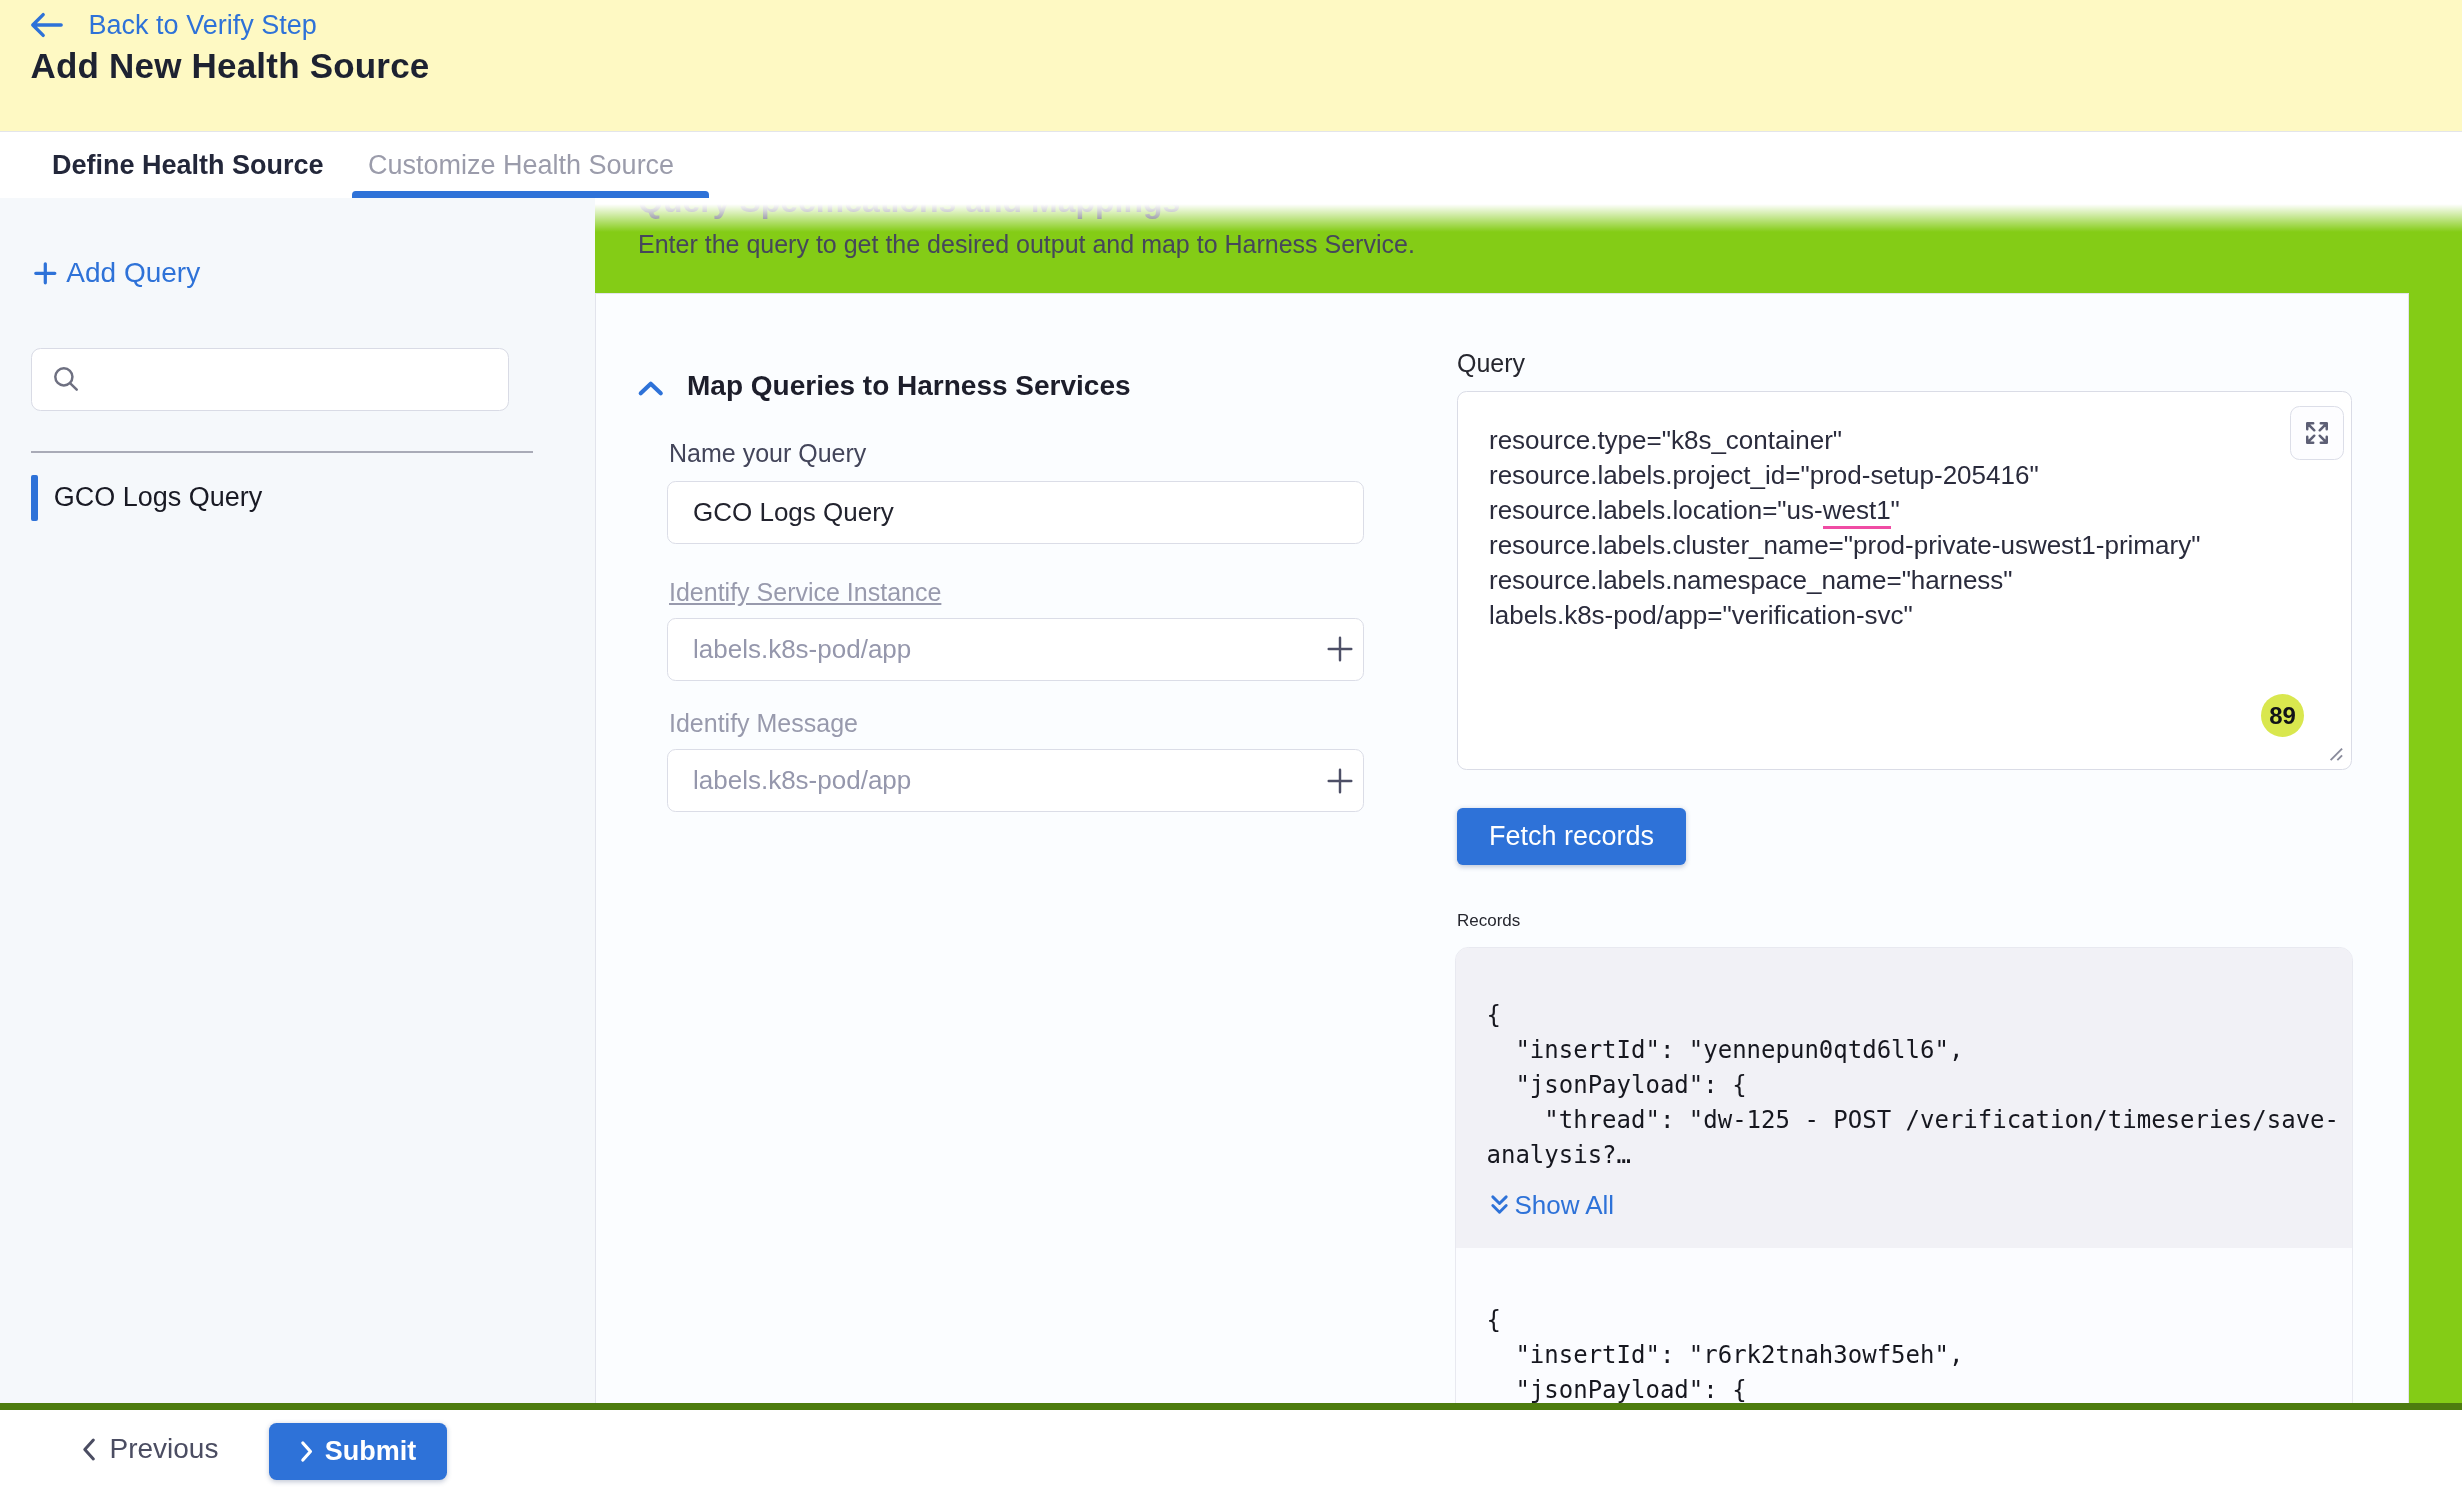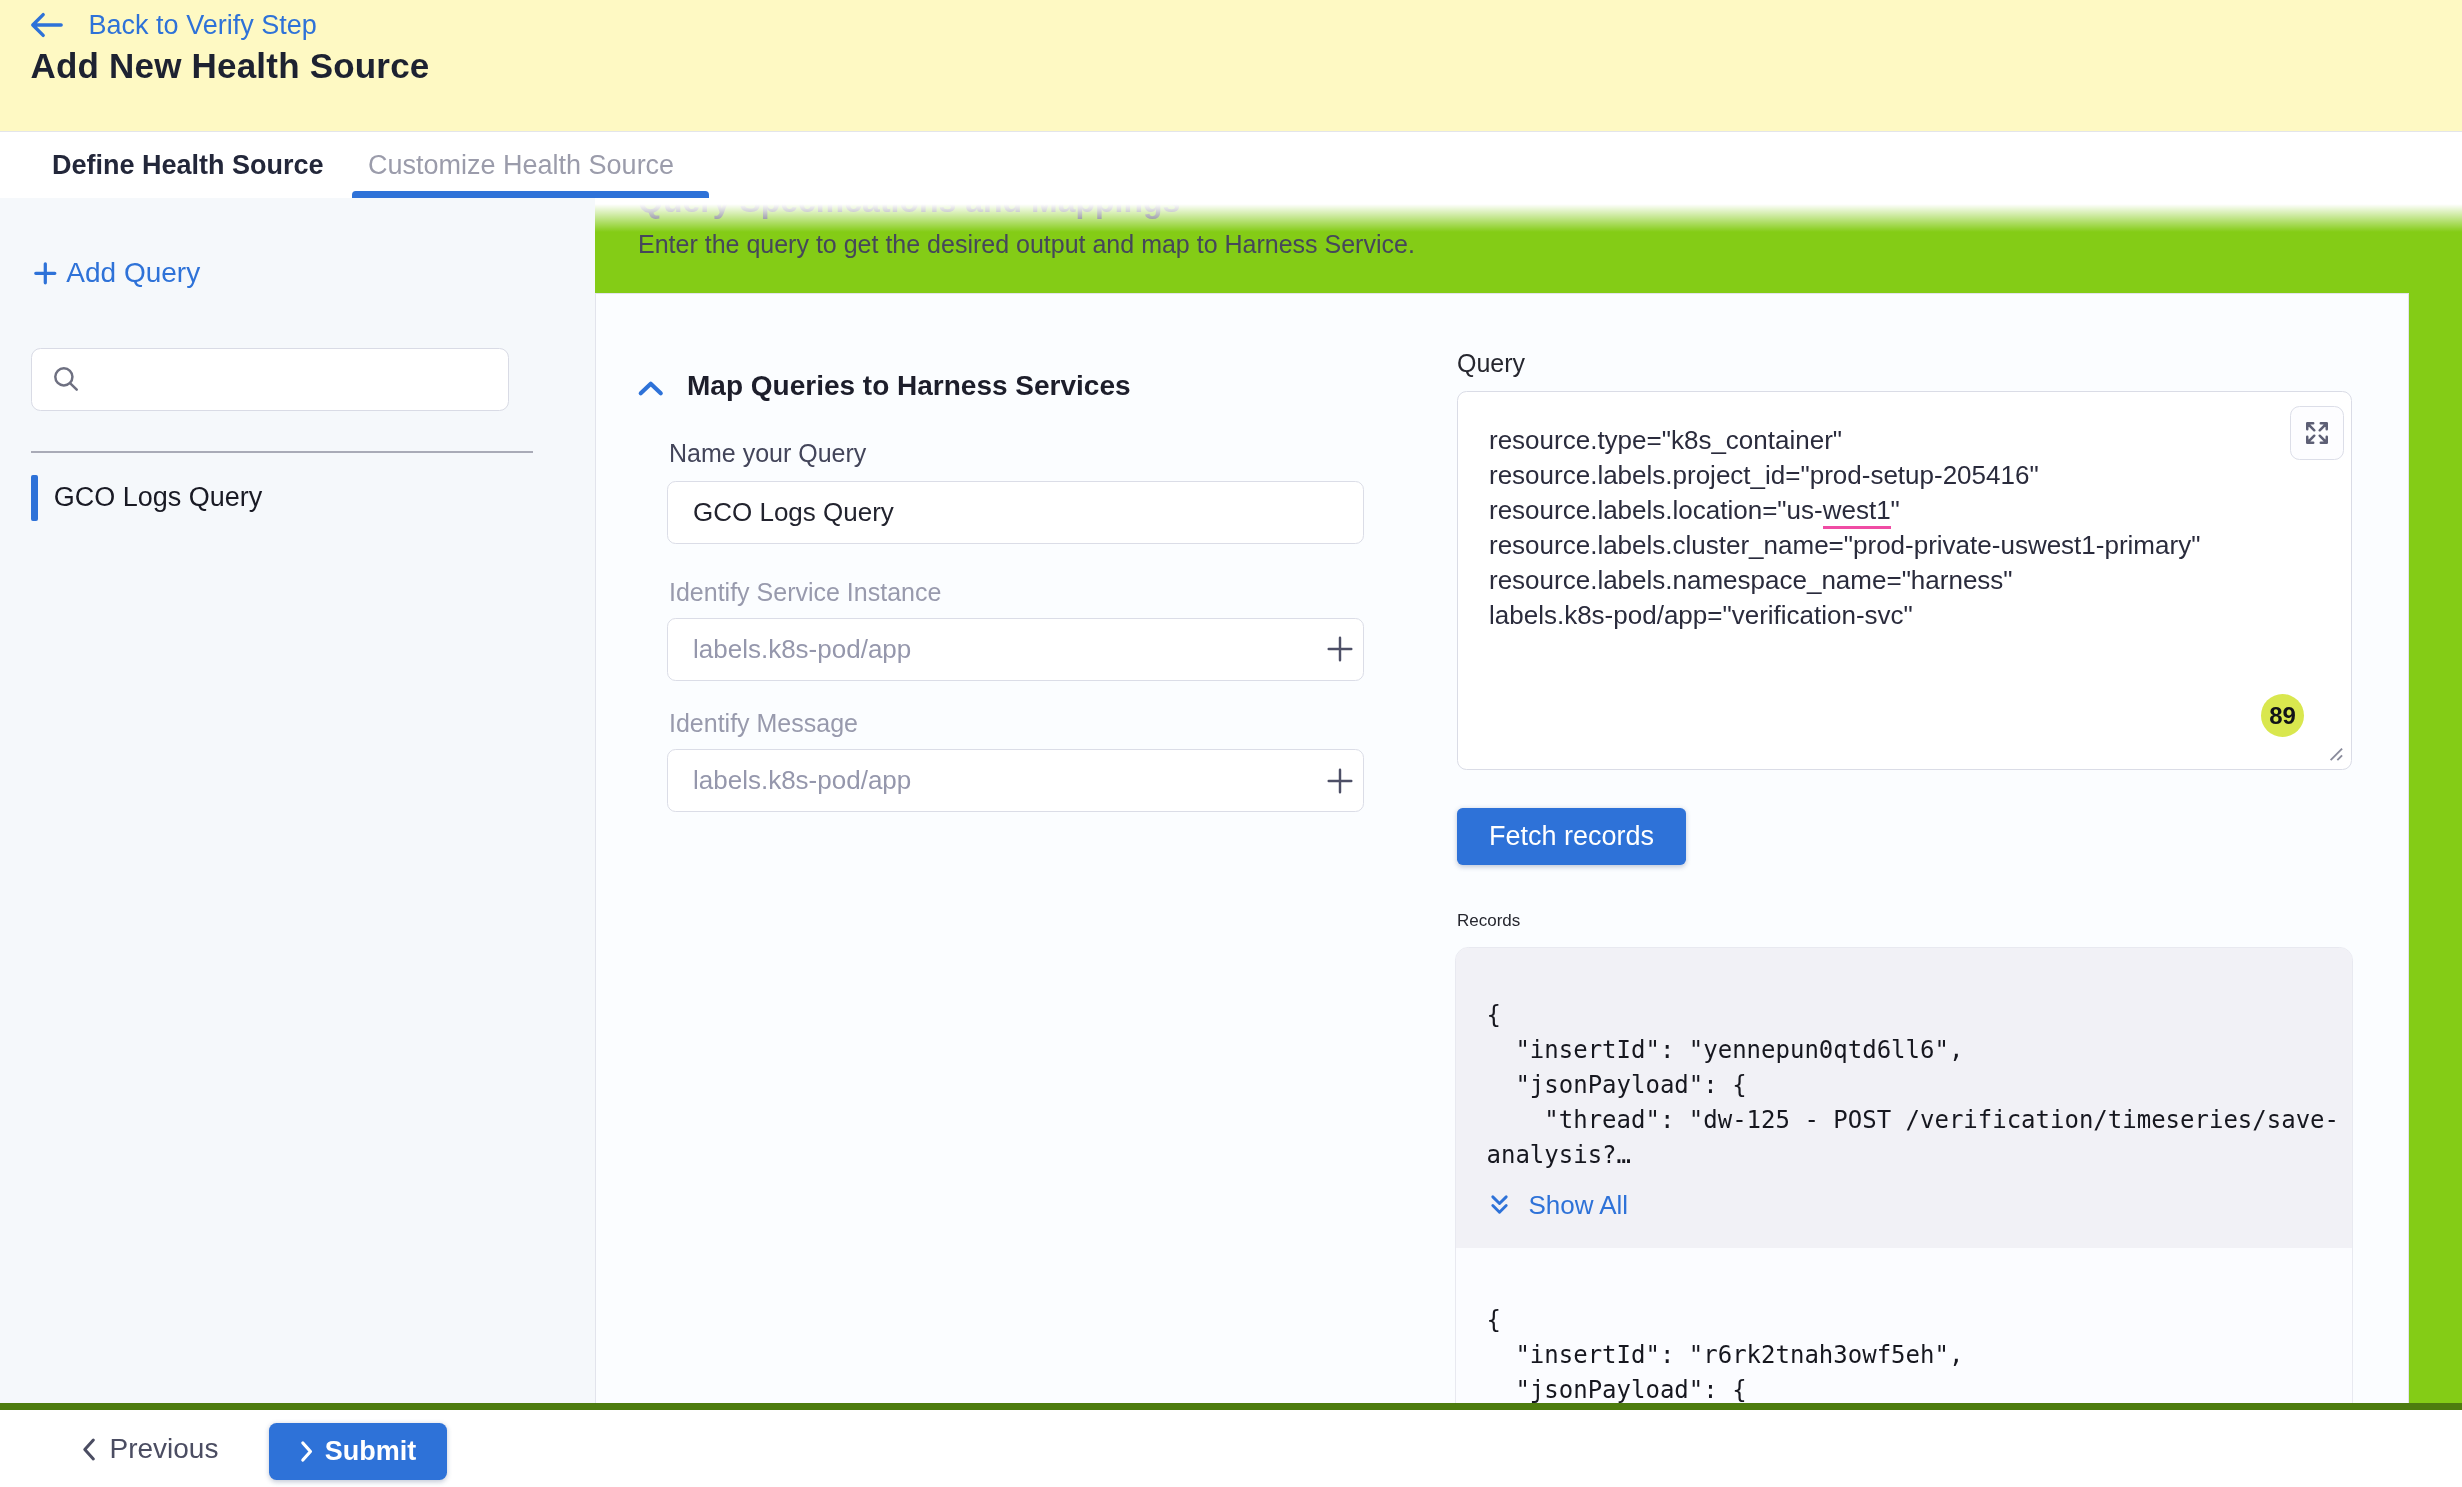--- a/index.html
+++ b/index.html
@@ -59,21 +59,21 @@
 
   
   .card{position:absolute;left:0;top:95px;width:1814px;height:1162px;background:var(--card-bg);
     border:1px solid #e2e4ec;border-bottom:none;}
   .collapse-chevron{position:absolute;left:40px;top:84px;cursor:pointer;}
   .map-title{position:absolute;left:91px;top:76px;font-size:28px;font-weight:700;color:#1d1e2b;white-space:nowrap;}
 
   .field-label{position:absolute;left:73px;font-size:25px;font-weight:500;color:#43455a;white-space:nowrap;}
   .field-label.muted{color:#989aad;}
   .lbl-name{top:145px;}
-  .lbl-si{top:284px;}
+  .lbl-si{top:284px;text-decoration:underline;}
   .lbl-msg{top:415px;}
 
   .text-input{position:absolute;left:71px;width:697px;height:63px;border:1.9px solid #dbdde7;border-radius:8.6px;
     background:#fff;font-family:inherit;font-size:26px;color:#22232e;padding:0 57px 0 25px;outline:none;}
   .text-input.placeholder{color:#9597ac;}
   .in-name{top:187px;}
   .in-si{top:324px;}
   .in-msg{top:455px;}
   .plus-btn{position:absolute;width:38px;height:38px;display:flex;align-items:center;justify-content:center;cursor:pointer;}
   .plus-si{left:725px;top:336px;}
@@ -96,21 +96,21 @@
     background:var(--accent);color:#fff;font-family:inherit;font-size:27px;font-weight:500;cursor:pointer;
     box-shadow:0 1.9px 4.8px rgba(40,60,110,.28);}
 
   
   .records-label{position:absolute;left:861px;top:617px;font-size:17px;color:#26272f;}
   .records-box{position:absolute;left:859px;top:653px;width:898px;height:571px;background:#fbfcff;
     border:1.9px solid #e8e9f0;border-radius:13.3px;overflow:hidden;}
   .record{padding:55px 17px 23px 30.5px;}
   .record-first{background:var(--record-bg);padding-top:50px;}
   .record-pre{font-family:"DejaVu Sans Mono","Liberation Mono",monospace;font-size:24px;line-height:35px;color:#16171f;}
-  .show-all{display:inline-flex;align-items:center;gap:17px;margin:17px 0 3.8px 1.9px;color:var(--accent);
+  .show-all{display:inline-flex;align-items:center;gap:3px;margin:17px 0 3.8px 1.9px;color:var(--accent);
     font-size:26px;font-weight:500;cursor:pointer;}
 
   
   .footer{position:absolute;left:0;top:1403px;width:100%;height:85px;background:#fff;border-top:7px solid #4d7c0f;z-index:10;}
   .prev-btn{position:absolute;left:81px;top:0;height:100%;display:flex;align-items:center;gap:13.3px;
     color:#4b4d62;font-size:28px;font-weight:500;background:none;border:none;cursor:pointer;font-family:inherit;}
   .submit-btn{position:absolute;left:269px;top:13.3px;height:57px;padding:0 31px;display:flex;align-items:center;gap:11.4px;
     background:var(--accent);color:#fff;border:none;border-radius:7.6px;font-family:inherit;
     font-size:27px;font-weight:700;cursor:pointer;box-shadow:0 1.9px 4.8px rgba(40,60,110,.28);}
 </style>

